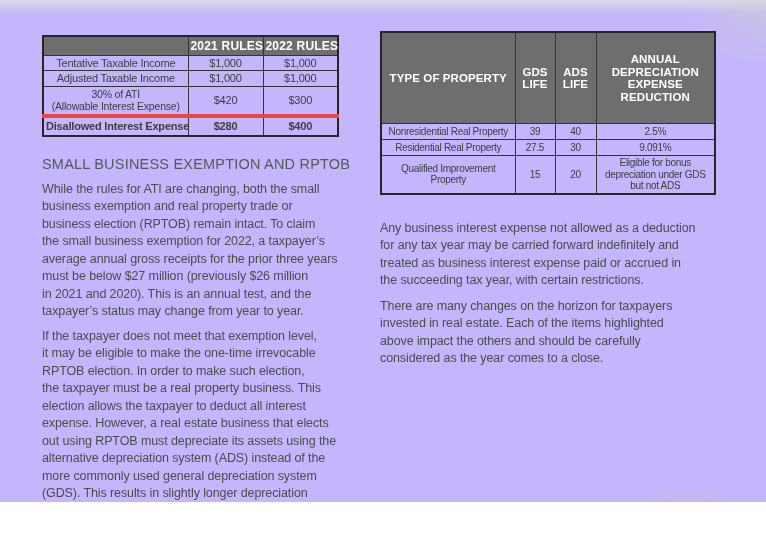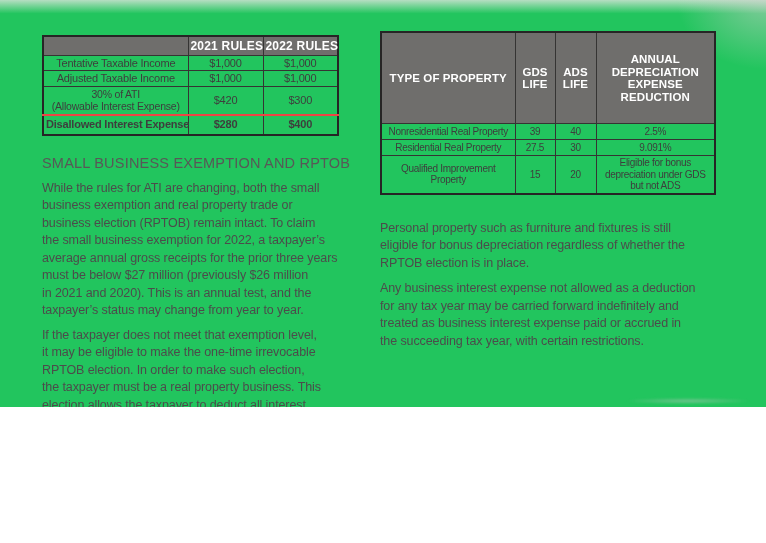--- a/index.html
+++ b/index.html
@@ -2,22 +2,22 @@
 <html><head>
 <meta charset="utf-8">
 <style>
   * { box-sizing: border-box; }
   html,body { margin:0; padding:0; }
   body { font-family: "Liberation Sans", sans-serif; }
 
   .page {
     position: relative;
     width: 766px;
-    height: 407px;
-    background: #22c55e;
+    height: 502px;
+    background: #c4b5fd;
     overflow: hidden;
     color: #4a4a4a;
   }
 
   
   .scan-top {
     position:absolute; top:0; left:0; width:100%; height:16px;
     background: linear-gradient(to bottom, #e7e6e3 0%, rgba(250,250,249,0) 85%);
     opacity:.75; pointer-events:none;
   }
@@ -51,21 +51,21 @@
     font-weight: bold;
   }
 
   
   .ati { width: 295px; }
   .ati th { font-size: 12px; height: 19px; letter-spacing:.2px; }
   .ati td { font-size: 11px; color:#3e3e3d; letter-spacing:-0.2px; line-height: 12.5px; }
   .ati tr.h15 td { height: 15px; }
   .ati tr.h28 td { height: 28px; }
   .ati tr.h28 td.label-cell { font-size: 10.5px; margin-left: 32px; }
-  .ati tr.total td { height: 20px; font-weight: bold; border-top: 2px solid #ef4444; font-size: 11px; }
+  .ati tr.total td { height: 20px; font-weight: bold; border-top: 4px solid #ef4444; font-size: 11px; }
 
   
   .prop { width: 334px; }
   .prop th { font-size: 11.5px; line-height: 12.5px; padding: 20px 2px; letter-spacing:.1px; }
   .prop td { font-size: 10px; color:#3e3e3d; letter-spacing:-0.3px; line-height: 11.5px; }
   .prop tr.h16 td { height: 16px; }
   .prop tr.h36 td { height: 36px; }
 
   
   .section-heading {
@@ -196,22 +196,23 @@
         <td>20</td>
         <td>Eligible for bonus
 depreciation under GDS
 but not ADS</td>
       </tr>
     </tbody>
       </table>
 
     <div class="table-gap-right"></div>
 
-    <p class="para">Personal property such as furniture and fixtures is still
-eligible for bonus depreciation regardless of whether the
-RPTOB election is in place.</p>
     <p class="para">Any business interest expense not allowed as a deduction
 for any tax year may be carried forward indefinitely and
 treated as business interest expense paid or accrued in
 the succeeding tax year, with certain restrictions.</p>
+    <p class="para">There are many changes on the horizon for taxpayers
+invested in real estate. Each of the items highlighted
+above impact the others and should be carefully
+considered as the year comes to a close.</p>
   </div>
 
 </div>
 
 </body></html>

